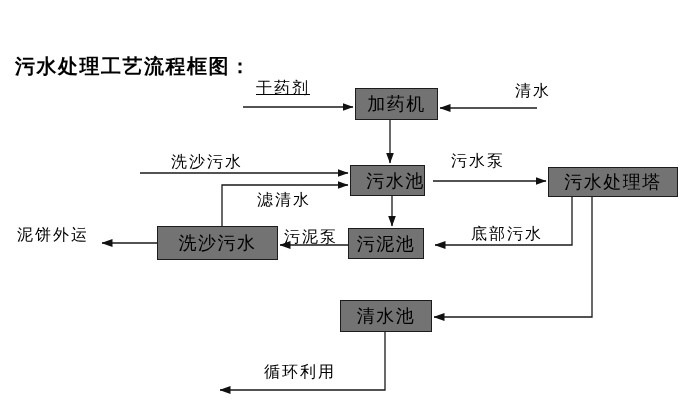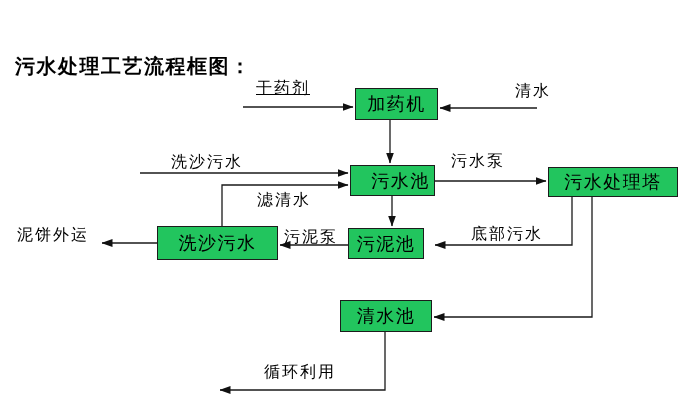--- a/index.html
+++ b/index.html
@@ -25,21 +25,21 @@
   .flow-svg {
     position: absolute;
     left: 0; top: 0;
     width: 700px; height: 420px;
     pointer-events: none;
   }
   .node {
     position: absolute;
     box-sizing: border-box;
     border: 1.5px solid #1c1c1c;
-    background: #22c55e;
+    background: #737373;
     display: flex;
     align-items: center;
     justify-content: center;
     font-size: 18px;
     letter-spacing: 1.5px;
     white-space: nowrap;
   }
   .lbl {
     position: absolute;
     font-size: 16px;
@@ -71,21 +71,21 @@
       <polyline points="392,196 392,226" marker-end="url(#arr)"></polyline>
       <polyline points="572,197 572,245 435,245" marker-end="url(#arr)"></polyline>
       <polyline points="348,245 280,245" marker-end="url(#arr)"></polyline>
       <polyline points="157,243 102,243" marker-end="url(#arr)"></polyline>
       <polyline points="592,197 592,317 434,317" marker-end="url(#arr)"></polyline>
       <polyline points="385,332 385,390 220,390" marker-end="url(#arr)"></polyline>
     </g>
   </svg>
 
   <div class="node" style="left:355px; top:88px;  width:83px;  height:32px;">加药机</div>
-  <div class="node" style="left:350px; top:165px; width:85px;  height:31px;padding-left:16px;">污水池</div>
+  <div class="node" style="left:350px; top:165px; width:75px;  height:31px;padding-left:16px;">污水池</div>
   <div class="node" style="left:548px; top:167px; width:130px; height:30px;">污水处理塔</div>
   <div class="node" style="left:348px; top:228px; width:76px;  height:31px;">污泥池</div>
   <div class="node" style="left:157px; top:226px; width:121px; height:34px;">洗沙污水</div>
   <div class="node" style="left:340px; top:300px; width:92px;  height:32px;">清水池</div>
 
   <span class="lbl" style="left:256px; top:78px;text-decoration:underline;">干药剂</span>
   <span class="lbl" style="left:472px; top:81px;margin-left:43px;">清水</span>
   <span class="lbl" style="left:171px; top:152px;">洗沙污水</span>
   <span class="lbl" style="left:257px; top:190px;">滤清水</span>
   <span class="lbl" style="left:451px; top:151px;">污水泵</span>

